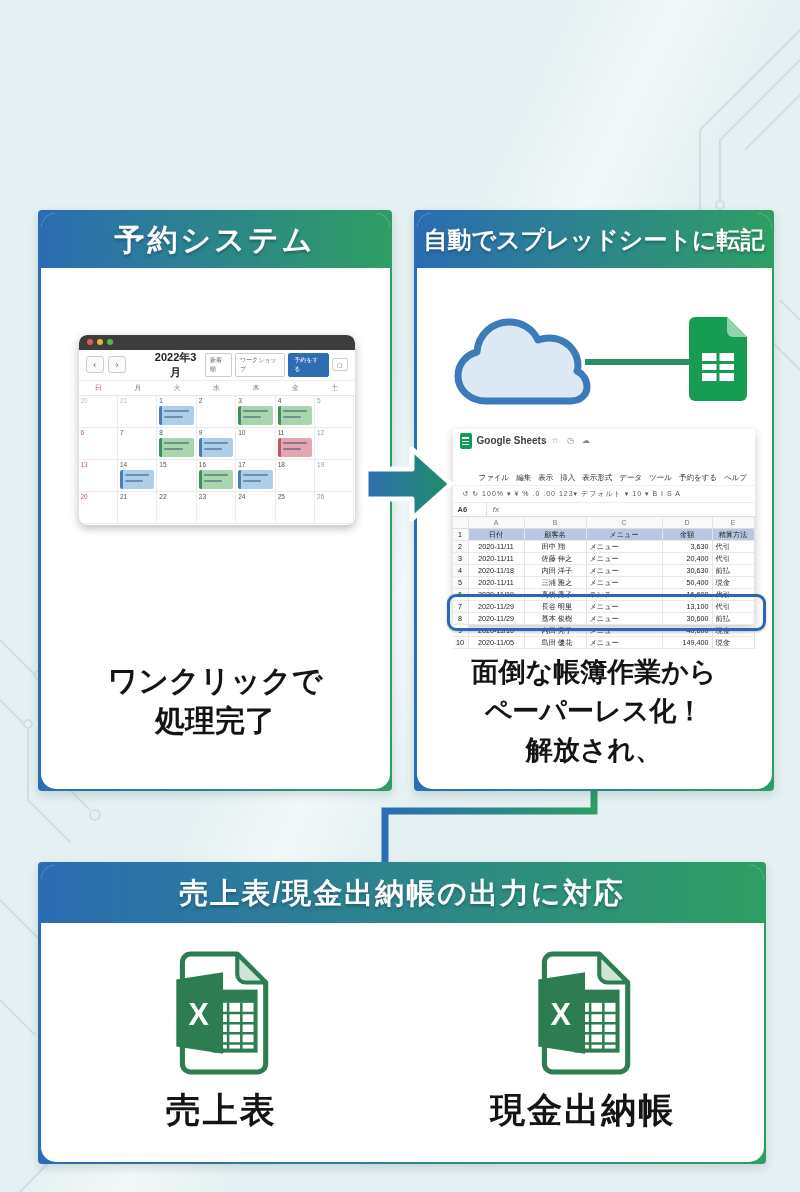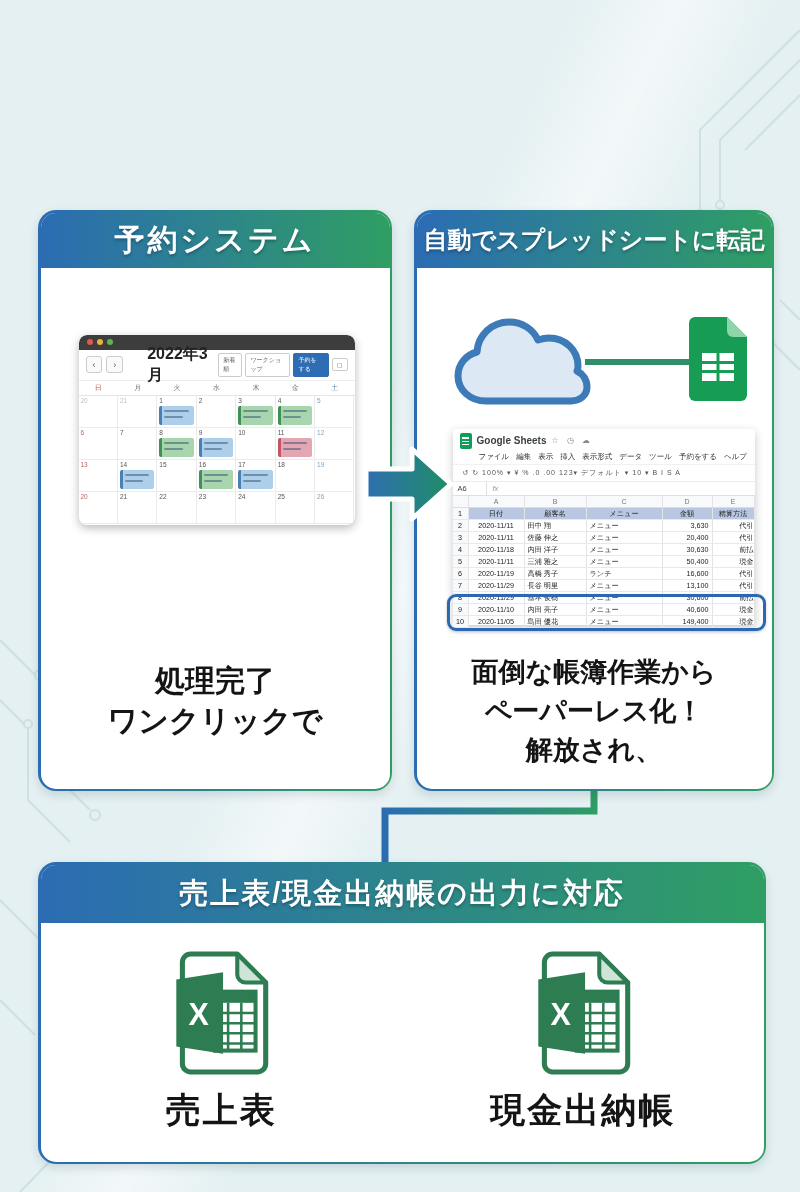--- a/index.html
+++ b/index.html
@@ -11,21 +11,21 @@
       #e4f0f2;
     color:#111;
   }
   .bg-svg{position:absolute;left:0;top:0;width:800px;height:1192px;pointer-events:none;}
 
   
   .main-title{position:absolute;top:36px;left:0;width:100%;text-align:center;
     font-size:42px;font-weight:bold;color:#161616;line-height:58px;letter-spacing:1px;}
 
   
-  .panel{position:absolute;border-radius:18px;padding:2.5px;
+  .panel{position:absolute;border-radius:4px;padding:2.5px;
     background:linear-gradient(90deg,#2b6cb3,#2f9e63);
     box-shadow:0 4px 10px rgba(25,60,70,.15);}
   .panel-inner{background:#fff;border-radius:15px;width:100%;height:100%;position:relative;}
   .panel-header{height:55px;display:flex;align-items:center;justify-content:center;
     border-radius:15px 15px 0 0;background:linear-gradient(90deg,#2b6cb3,#2f9e63);
     color:#fff;font-weight:bold;text-shadow:0 2px 3px rgba(0,30,40,.35);}
   #left-panel{left:38px;top:210px;width:349px;height:576px;}
   #left-panel .panel-header{font-size:30px;letter-spacing:3px;}
   #right-panel{left:414px;top:210px;width:355px;height:576px;}
   #right-panel .panel-header{font-size:24px;letter-spacing:0px;}
@@ -34,21 +34,21 @@
 
   
   .cal-window{position:absolute;left:38px;top:122px;width:276px;height:190px;background:#fff;
     border-radius:8px;box-shadow:0 3px 10px rgba(0,0,0,.28);overflow:hidden;}
   .cal-chrome{height:15px;background:#3d3d3d;display:flex;align-items:center;gap:4px;padding:0 8px;border-radius:8px 8px 0 0;}
   .dot{width:6px;height:6px;border-radius:50%;}
   .dot-red{background:#e5564d;} .dot-yellow{background:#e9b239;} .dot-green{background:#58b747;}
   .cal-toolbar{height:30px;display:flex;align-items:center;padding:0 7px;gap:4px;border-bottom:1px solid #eee;}
   .nav-btn{width:17px;height:15px;border:1px solid #ccc;border-radius:3px;background:#fafafa;
     font-size:9px;color:#555;display:flex;align-items:center;justify-content:center;}
-  .cal-month{font-size:16px;font-weight:bold;color:#222;margin-left:20px;}
+  .cal-month{font-size:11px;font-weight:bold;color:#222;margin-left:20px;text-align:center;}
   .cal-tb-right{margin-left:auto;display:flex;gap:3px;align-items:center;}
   .tb-btn{font-size:6px;color:#555;border:1px solid #ccc;border-radius:2px;background:#fff;padding:2px 4px;}
   .tb-btn-blue{font-size:6px;color:#fff;background:#2e6db4;border:1px solid #2e6db4;border-radius:2px;padding:2px 5px;}
   .cal-weekdays{display:grid;grid-template-columns:repeat(7,1fr);height:14px;align-items:center;}
   .wd{font-size:7px;text-align:center;color:#777;}
   .wd-sun{color:#c05555;} .wd-sat{color:#5b8ab8;}
   .cal-grid{display:grid;grid-template-columns:repeat(7,1fr);grid-auto-rows:32px;border-top:1px solid #e6e6e6;}
   .cal-cell{border-right:1px solid #ebebeb;border-bottom:1px solid #ebebeb;padding:1px 2px;overflow:hidden;}
   .dnum{display:block;font-size:6.5px;color:#555;line-height:8px;}
   .dnum.muted{color:#c0c0c0;} .dnum.sun{color:#c06060;} .dnum.sat{color:#7aa7cc;}
@@ -80,41 +80,41 @@
 
   
   .sheet-window{position:absolute;left:36px;top:216px;width:302px;height:196px;background:#fff;
     border-radius:3px;box-shadow:0 3px 10px rgba(0,0,0,.22);font-family:"Liberation Sans","DejaVu Sans",sans-serif;}
   .sheet-titlebar{height:20px;display:flex;align-items:center;gap:5px;padding:2px 7px 0 7px;}
   .mini-sheet{width:12px;height:16px;background:#0f9d58;border-radius:2px;position:relative;}
   .mini-sheet::before{content:"";position:absolute;left:2.5px;top:4px;width:7px;height:8px;
     background:repeating-linear-gradient(#fff 0 1.5px, #0f9d58 1.5px 3.5px);}
   .sheet-title{font-size:10px;font-weight:bold;color:#3c4043;}
   .sheet-title-icons{font-size:8px;color:#888;letter-spacing:3px;}
-  .sheet-menubar{display:flex;gap:7px;padding-left:26px;height:13px;align-items:center;}
+  .sheet-menubar{display:flex;gap:7px;padding-left:26px;height:13px;align-items:center;margin-top:21px;}
   .sheet-menubar span{font-size:7.5px;color:#333;}
   .sheet-toolbar{height:16px;display:flex;align-items:center;padding-left:10px;border-top:1px solid #f1f1f1;border-bottom:1px solid #ececec;background:#fff;}
   .sheet-toolbar span{font-size:7px;color:#555;letter-spacing:1px;white-space:nowrap;}
-  .formula-bar{height:13px;display:flex;align-items:center;border-bottom:1px solid #e0e0e0;font-size:7.5px;color:#444;}
+  .formula-bar{height:13px;display:flex;align-items:center;border-bottom:1px solid #e0e0e0;font-size:7.5px;color:#444;font-weight:bold;}
   .name-box{width:28px;padding-left:5px;border-right:1px solid #e0e0e0;height:100%;display:flex;align-items:center;}
   .fx{font-style:italic;color:#999;padding:0 6px;}
   .sheet-colheads,.sheet-row{display:grid;grid-template-columns:16px 56px 62px 76px 50px 42px;}
   .sheet-colheads{height:11px;background:#f8f9fa;border-bottom:1px solid #ddd;}
   .sheet-colheads div{font-size:7px;color:#777;text-align:center;line-height:11px;border-right:1px solid #e4e4e4;}
   .sheet-row{height:12px;}
   .sheet-row div{font-size:7.2px;line-height:12px;border-right:1px solid #e4e4e4;border-bottom:1px solid #e9e9e9;
     overflow:hidden;white-space:nowrap;color:#222;}
   .rownum{background:#f8f9fa;color:#777;font-size:6.5px;text-align:center;}
   .hrow div{background:#b9c7e2;font-weight:normal;text-align:center;}
   .hrow .rownum{background:#f8f9fa;font-weight:normal;}
   .c-date{text-align:center;}
-  .c-name{padding-left:3px;}
+  .c-name{padding-left:17px;}
   .c-menu{padding-left:3px;}
   .c-amount{text-align:right;padding-right:3px;}
-  .c-pay{padding-left:3px;text-align:right;}
+  .c-pay{padding-left:3px;}
   .row-highlight{position:absolute;left:-6px;top:165px;width:313px;height:31px;
     border:3.5px solid #2b67b2;border-radius:9px;pointer-events:none;box-shadow:0 1px 3px rgba(0,0,0,.2);}
 
   
   .connector-svg{position:absolute;left:0;top:0;width:800px;height:1192px;pointer-events:none;z-index:0;}
   .panel{z-index:2;}
 
   
   .bottom-body{display:flex;justify-content:space-around;padding-top:26px;}
   .file-item{width:300px;text-align:center;}
@@ -286,22 +286,22 @@
             <span class="dnum">25</span>
           </div>
           <div class="cal-cell">
             <span class="dnum sat">26</span>
           </div>
         </div>
     </div>
 
 
     <div class="panel-caption" id="left-caption">
+      <div>ワンクリックで</div>
       <div>処理完了</div>
-      <div>ワンクリックで</div>
     </div>
   </div>
 </div>
 
 <svg class="flow-arrow" viewBox="0 0 94 92">
   <defs>
     <linearGradient id="agrad" x1="0" y1="0" x2="1" y2="0">
       <stop offset="0" stop-color="#2e6fb0"></stop>
         <stop offset="1" stop-color="#1f8e66"></stop>
     </linearGradient>

